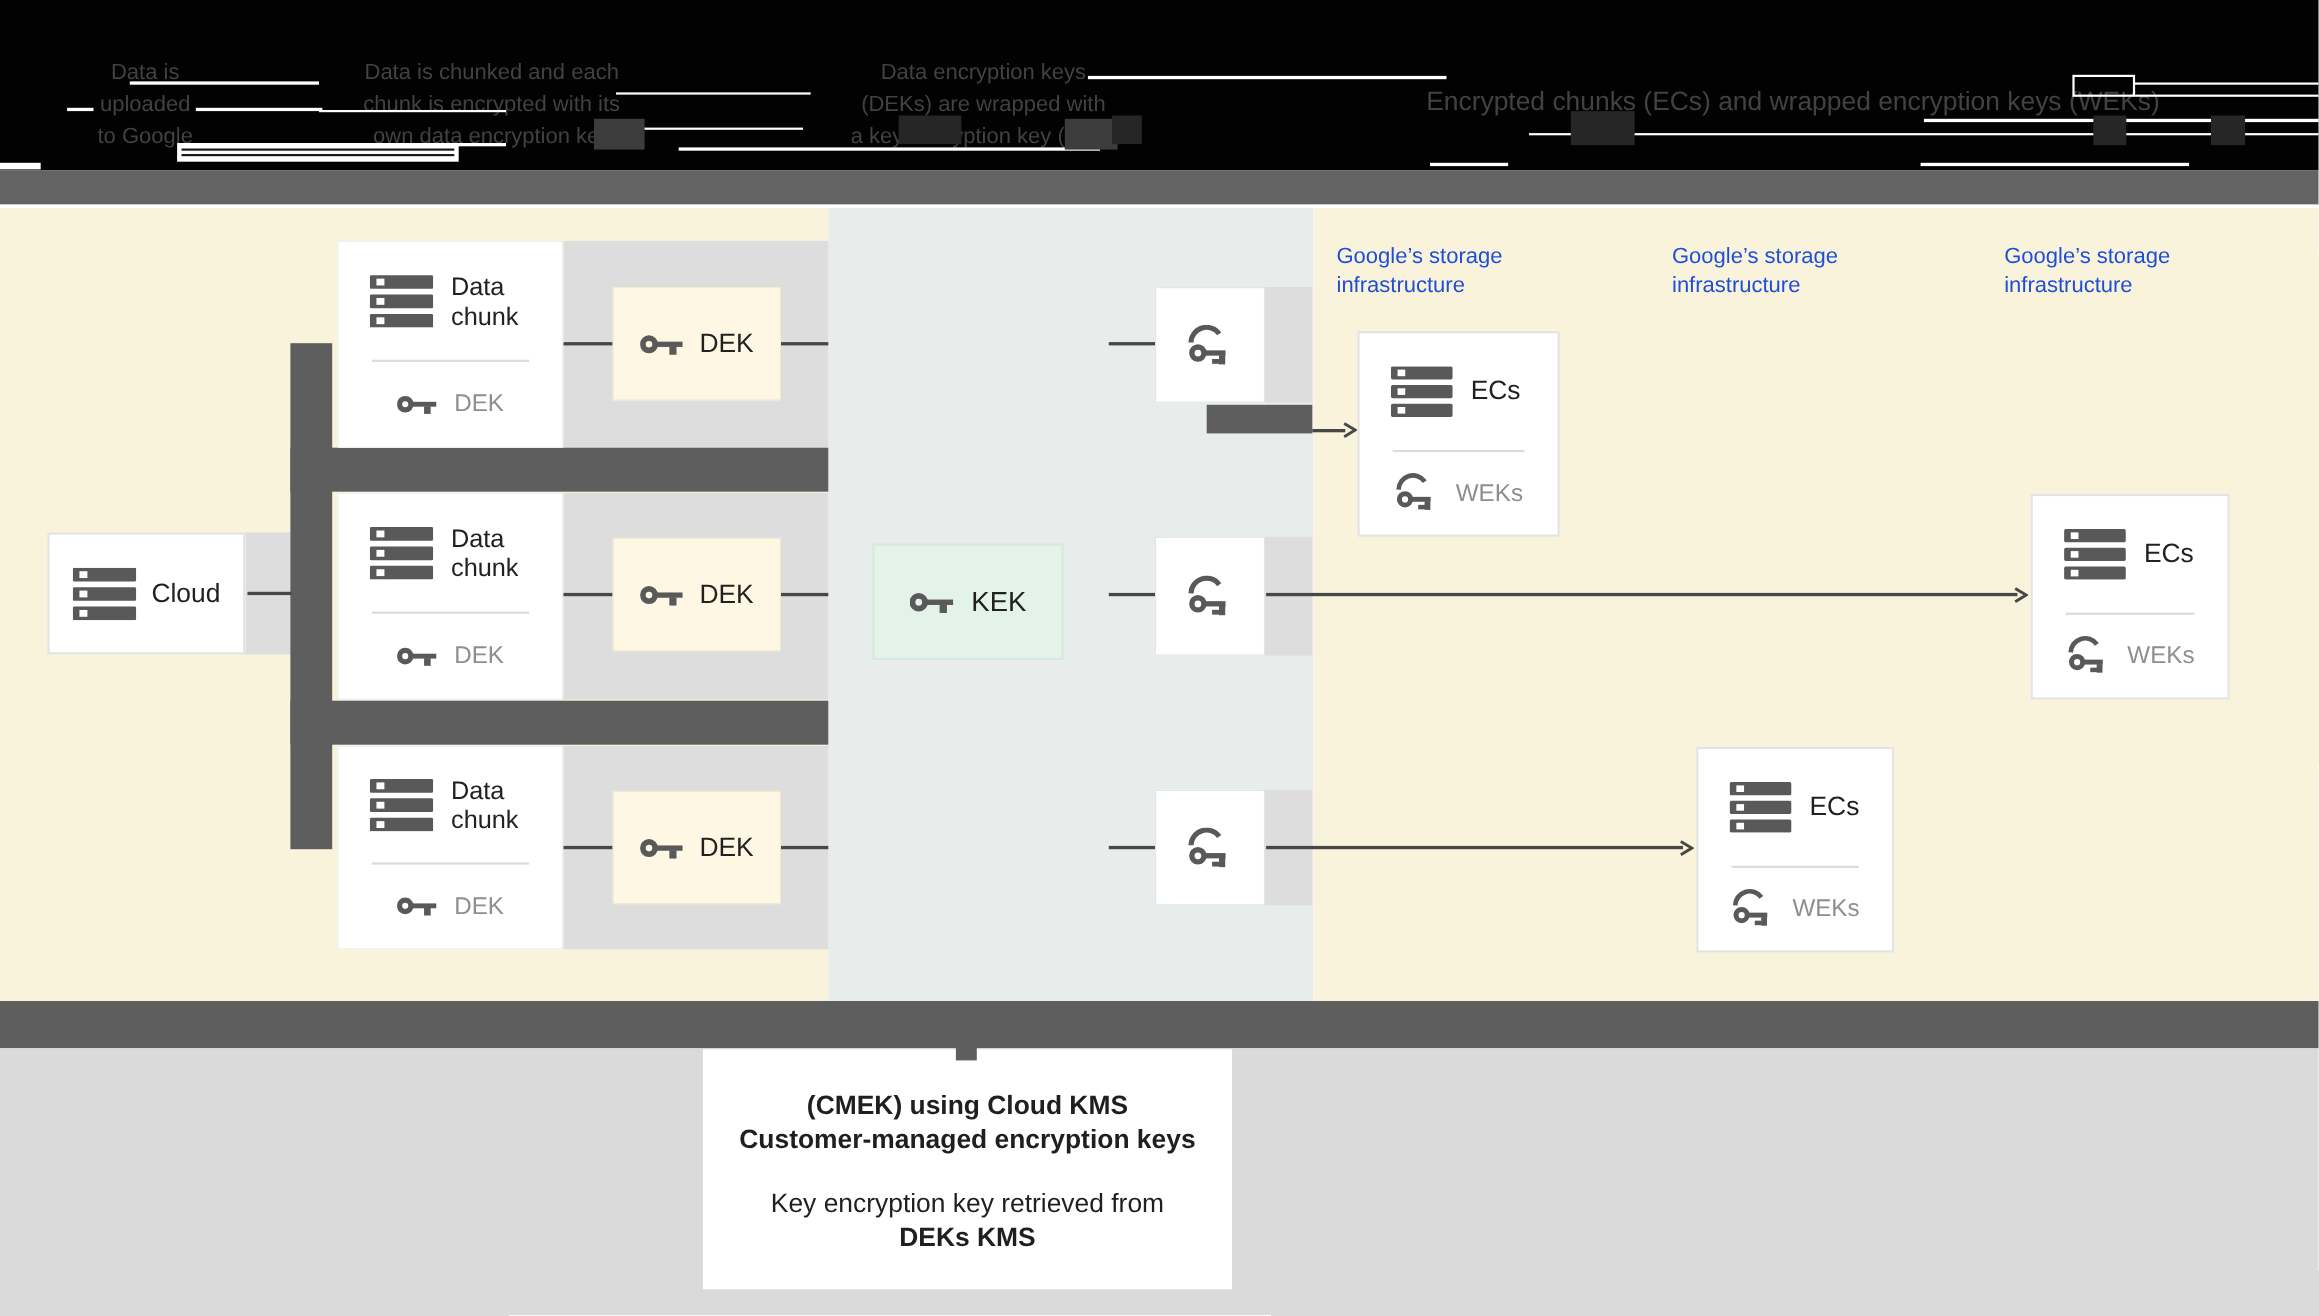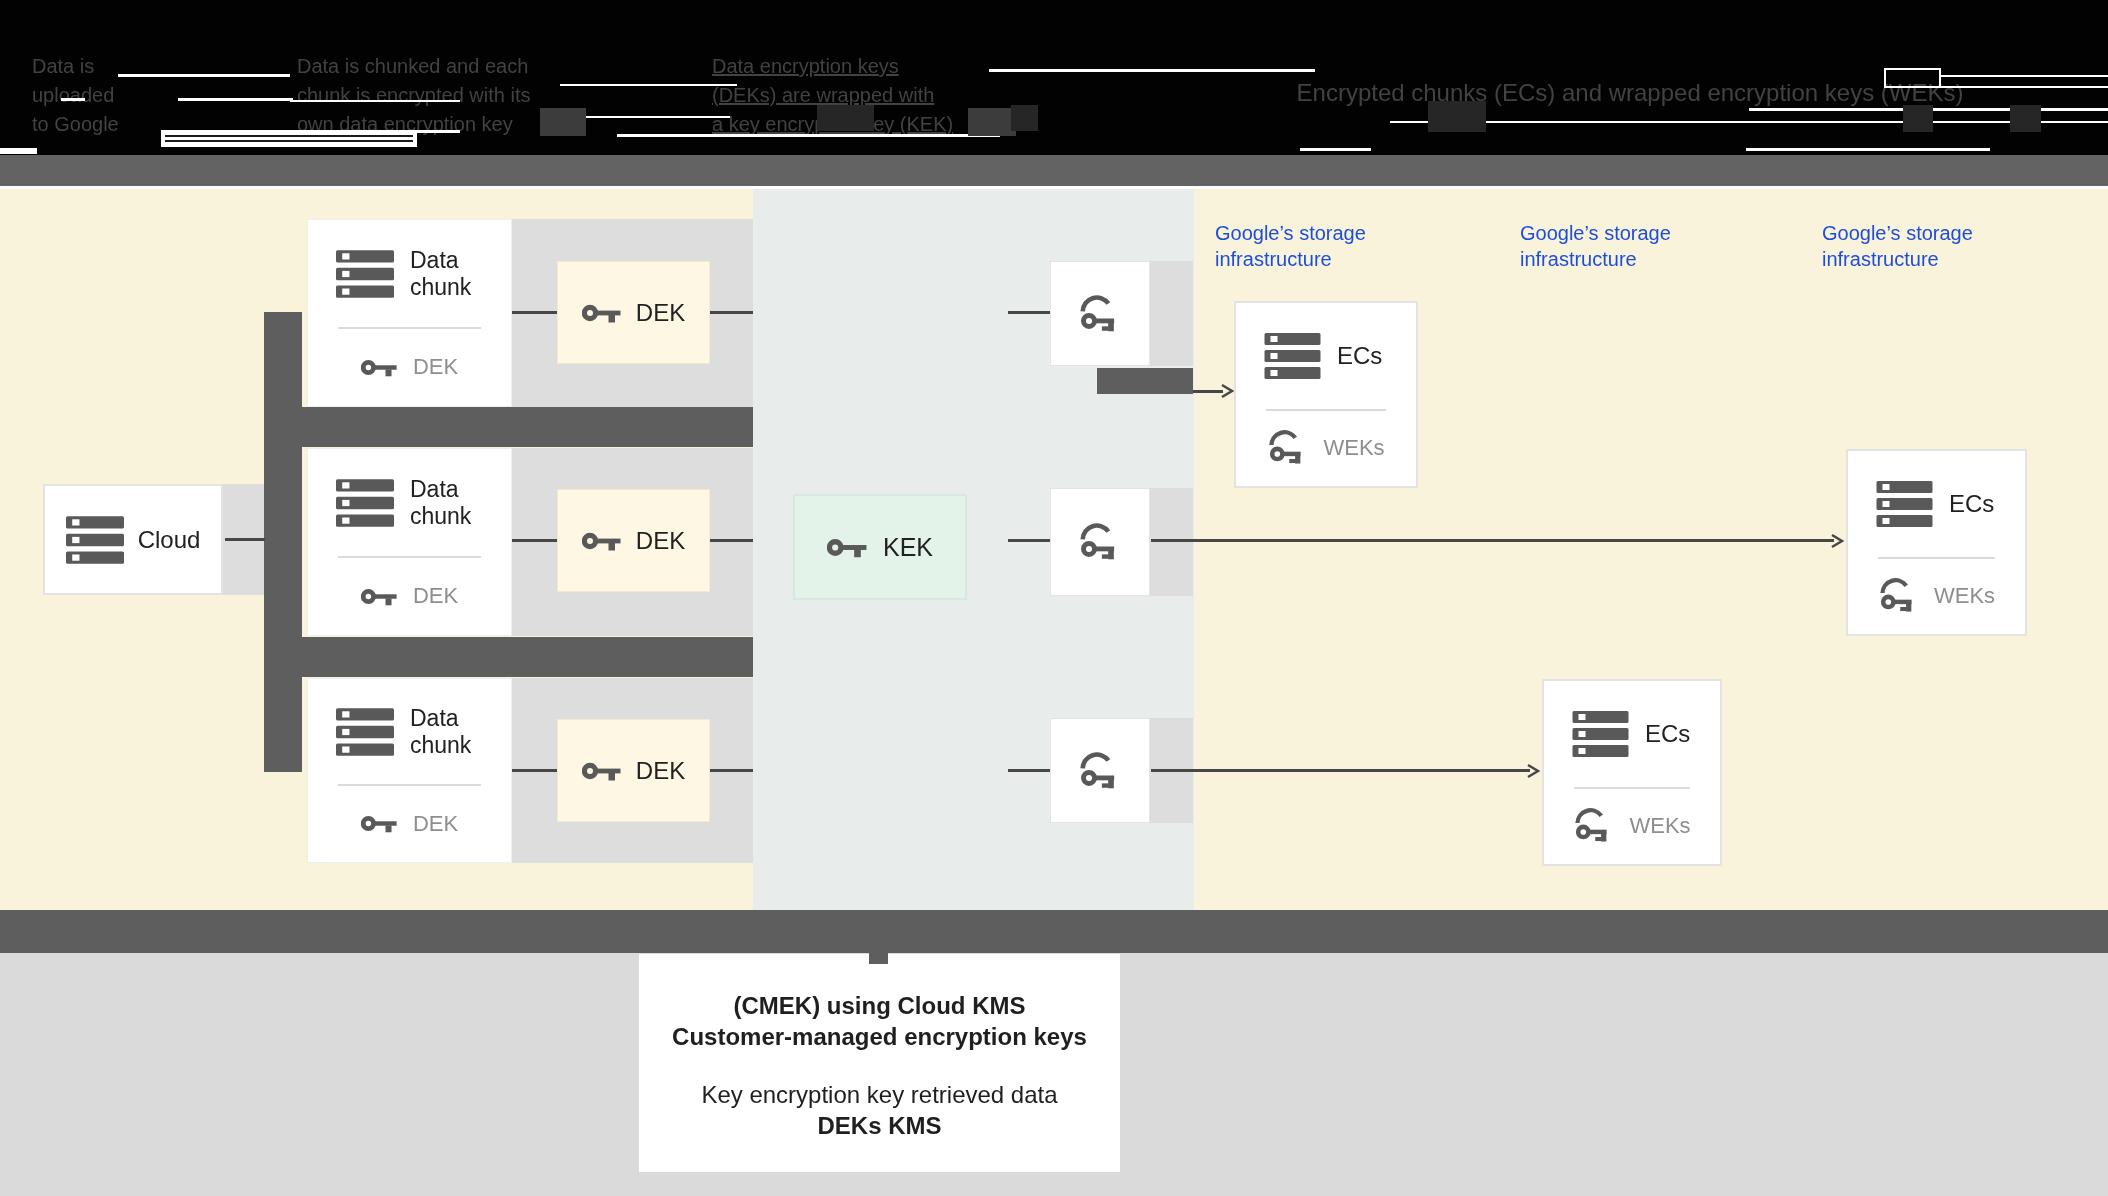--- a/index.html
+++ b/index.html
@@ -2,21 +2,21 @@
 <html><head>
 <meta charset="utf-8">
 <style>
   html,body{margin:0;padding:0;background:#ffffff;}
   #stage{position:relative;width:2108px;height:1196px;overflow:hidden;
          font-family:"Liberation Sans",sans-serif;background:#ffffff;}
   .abs{position:absolute;}
 
   
   #legend-bar{left:0;top:0;width:2108px;height:155px;background:#020202;}
-  .lcol{position:absolute;top:52px;font-size:20px;line-height:29px;color:#424242;}
+  .lcol{position:absolute;top:52px;text-align:center;font-size:20px;line-height:29px;color:#424242;}
   .l4line{position:absolute;left:1280px;width:700px;text-align:center;font-size:24px;color:#424242;}
   .streak{position:absolute;background:#ffffff;}
   .darksq{position:absolute;}
   #legend-outline-rect{position:absolute;left:1884px;top:68px;width:57px;height:20px;border:2px solid #ffffff;box-sizing:border-box;}
   #legend-white-rect{position:absolute;left:161px;top:130px;width:256px;height:17px;background:#ffffff;}
   #legend-white-rect .inrow{position:absolute;left:4px;right:4px;height:2px;background:#1a1a1a;}
 
   
   #top-gray-band{left:0;top:155px;width:2108px;height:31px;background:#636363;}
   #top-white-line{left:0;top:186px;width:2108px;height:3px;background:#ffffff;}
@@ -108,21 +108,21 @@
     <div class="lcol" style="left:32px;width:200px;">
       <div>Data is</div>
       <div>uploaded</div>
       <div>to Google</div>
     </div>
     <div class="lcol" style="left:297px;width:300px;">
       <div>Data is chunked and each</div>
       <div>chunk is encrypted with its</div>
       <div>own data encryption key</div>
     </div>
-    <div class="lcol" style="left:712px;width:300px;text-decoration:underline;">
+    <div class="lcol" style="left:744px;width:300px;">
       <div>Data encryption keys</div>
       <div>(DEKs) are wrapped with</div>
       <div>a key encryption key (KEK)</div>
     </div>
     <div class="l4line" style="top:79px;">Encrypted chunks (ECs) and wrapped encryption keys (WEKs)</div>
 
     <div class="streak" style="left:118px;top:74px;width:172px;height:3px;"></div>
     <div class="streak" style="left:61px;top:98px;width:24px;height:3px;"></div>
     <div class="streak" style="left:178px;top:98px;width:115px;height:3px;"></div>
     <div class="streak" style="left:290px;top:100px;width:170px;height:2px;"></div>
@@ -351,17 +351,17 @@
       <div>infrastructure</div>
     </div>
   </div>
 
   <div id="bottom-dark-band" class="abs"></div>
   <div id="footer-area" class="abs"></div>
   <div id="note-stub"></div>
   <div id="note-box">
     <div class="noteline bold">(CMEK) using Cloud KMS</div>
     <div class="noteline bold">Customer-managed encryption keys</div>
-    <div class="noteline" style="margin-top:27px;">Key encryption key retrieved data</div>
+    <div class="noteline" style="margin-top:27px;">Key encryption key retrieved from</div>
     <div class="noteline bold">DEKs KMS</div>
   </div>
 
 </div>
 
 </body></html>

